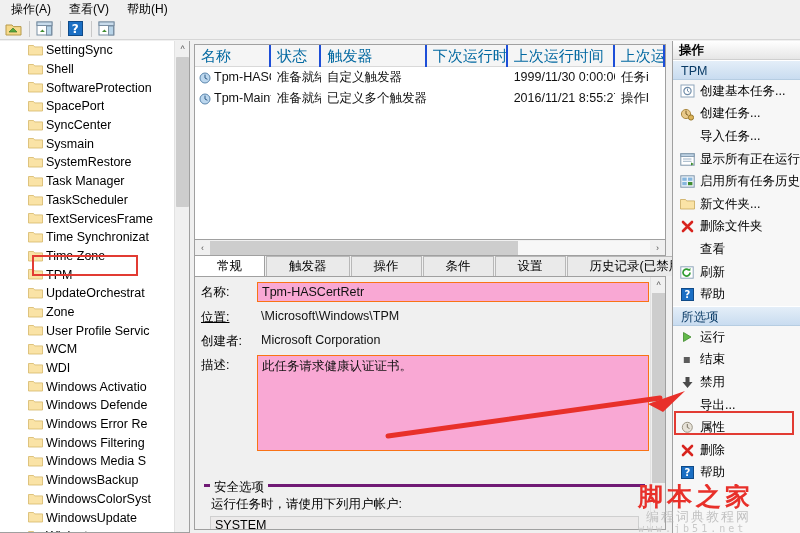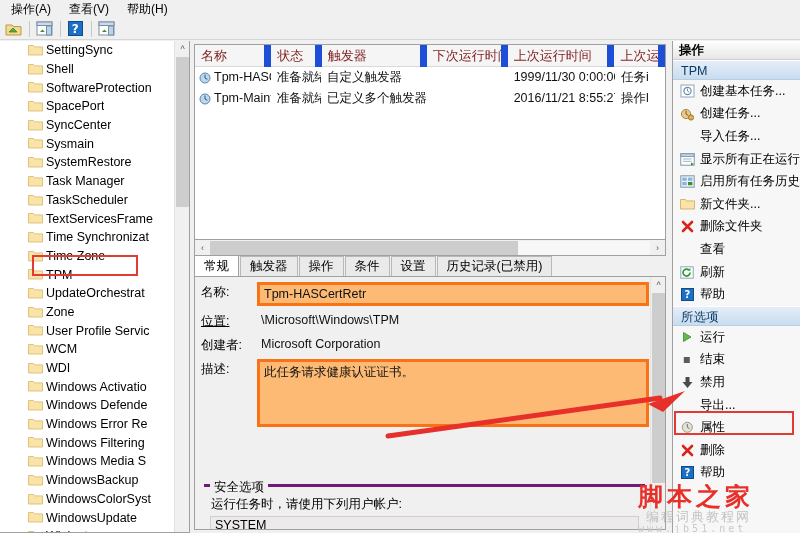--- a/index.html
+++ b/index.html
@@ -83,23 +83,23 @@
   
   .list-box {
     position:absolute; left:3px; top:3px; width:472px; height:196px;
     background:#fff; border:1px solid #a0a0a0; overflow:hidden;
   }
   .lst-head {
     display:flex; height:22px; background:#f5f5f5;
     border-bottom:1px solid #d9d9d9; align-items:center;
   }
   .lst-head .th {
-    height:22px; line-height:22px; padding-left:6px; font-size:13px;
-    border-right:7px solid #1d4ed8; white-space:nowrap; overflow:hidden;
-    color:#7f1d1d;
+    height:22px; line-height:22px; padding-left:6px; font-size:15px;
+    border-right:2px solid #1d4ed8; white-space:nowrap; overflow:hidden;
+    color:#0369a1;
   }
   .lst-row { display:flex; height:21px; align-items:center; font-size:12.5px; }
   .lst-row .td {
     height:21px; line-height:21px; padding-left:6px; white-space:nowrap;
     overflow:hidden; color:#111;
   }
   .lst-row .td.name { display:flex; align-items:center; padding-left:4px; }
   .c0 { width:92px; } .c1 { width:60px; } .c2 { width:128px; }
   .c3 { width:98px; } .c4 { width:130px; } .c5 { width:60px; }
 
@@ -117,41 +117,41 @@
   .hsb-thumb {
     position:absolute; left:0; top:0; width:70%; height:14px; background:#cdcdcd;
   }
 
   
   .tabs {
     position:absolute; left:3px; top:215px; width:472px; height:21px;
     display:flex; align-items:flex-end; border-bottom:1px solid #a0a0a0;
   }
   .tab {
-    height:20px; line-height:19px; padding:0 9px; font-size:12.5px;
+    height:20px; line-height:19px; padding:0 22px; font-size:12.5px;
     border:1px solid #b8b8b8; border-bottom:none; background:#eaeaea;
     margin-right:1px; white-space:nowrap; color:#000;
   }
   .tab.active { background:#fff; border-color:#a0a0a0; height:21px; line-height:20px; }
 
   
   .detail {
     position:absolute; left:3px; top:236px; width:472px; height:253px;
     background:#f0f0f0; border:1px solid #a0a0a0; border-top:none; overflow:hidden;
   }
   .d-row { display:flex; align-items:flex-start; padding:5px 0 0 6px; }
   .d-lab { width:56px; font-size:12.5px; color:#000; padding-top:2px; white-space:nowrap;}
   .d-lab.u { text-decoration:underline; }
   .d-val {
     flex:1; margin-right:16px; font-size:12.5px; color:#111;
-    background:#fdba74; border:3px solid #f97316; padding:2px 4px;
+    background:#f9a8d4; border:1px solid #f97316; padding:2px 4px;
     min-height:18px; white-space:nowrap; overflow:hidden;
   }
   .d-val.plain { background:transparent; border:none; padding-left:4px; }
-  .d-desc { height:68px; white-space:normal; }
+  .d-desc { height:96px; white-space:normal; }
 
   
   .grp {
     position:absolute; left:9px; top:207px; right:20px; height:46px;
     border-top:3px solid #701a75;
   }
   .grp-title {
     position:absolute; left:6px; top:-8px; background:#f0f0f0;
     padding:0 4px; font-size:12.5px;
   }

